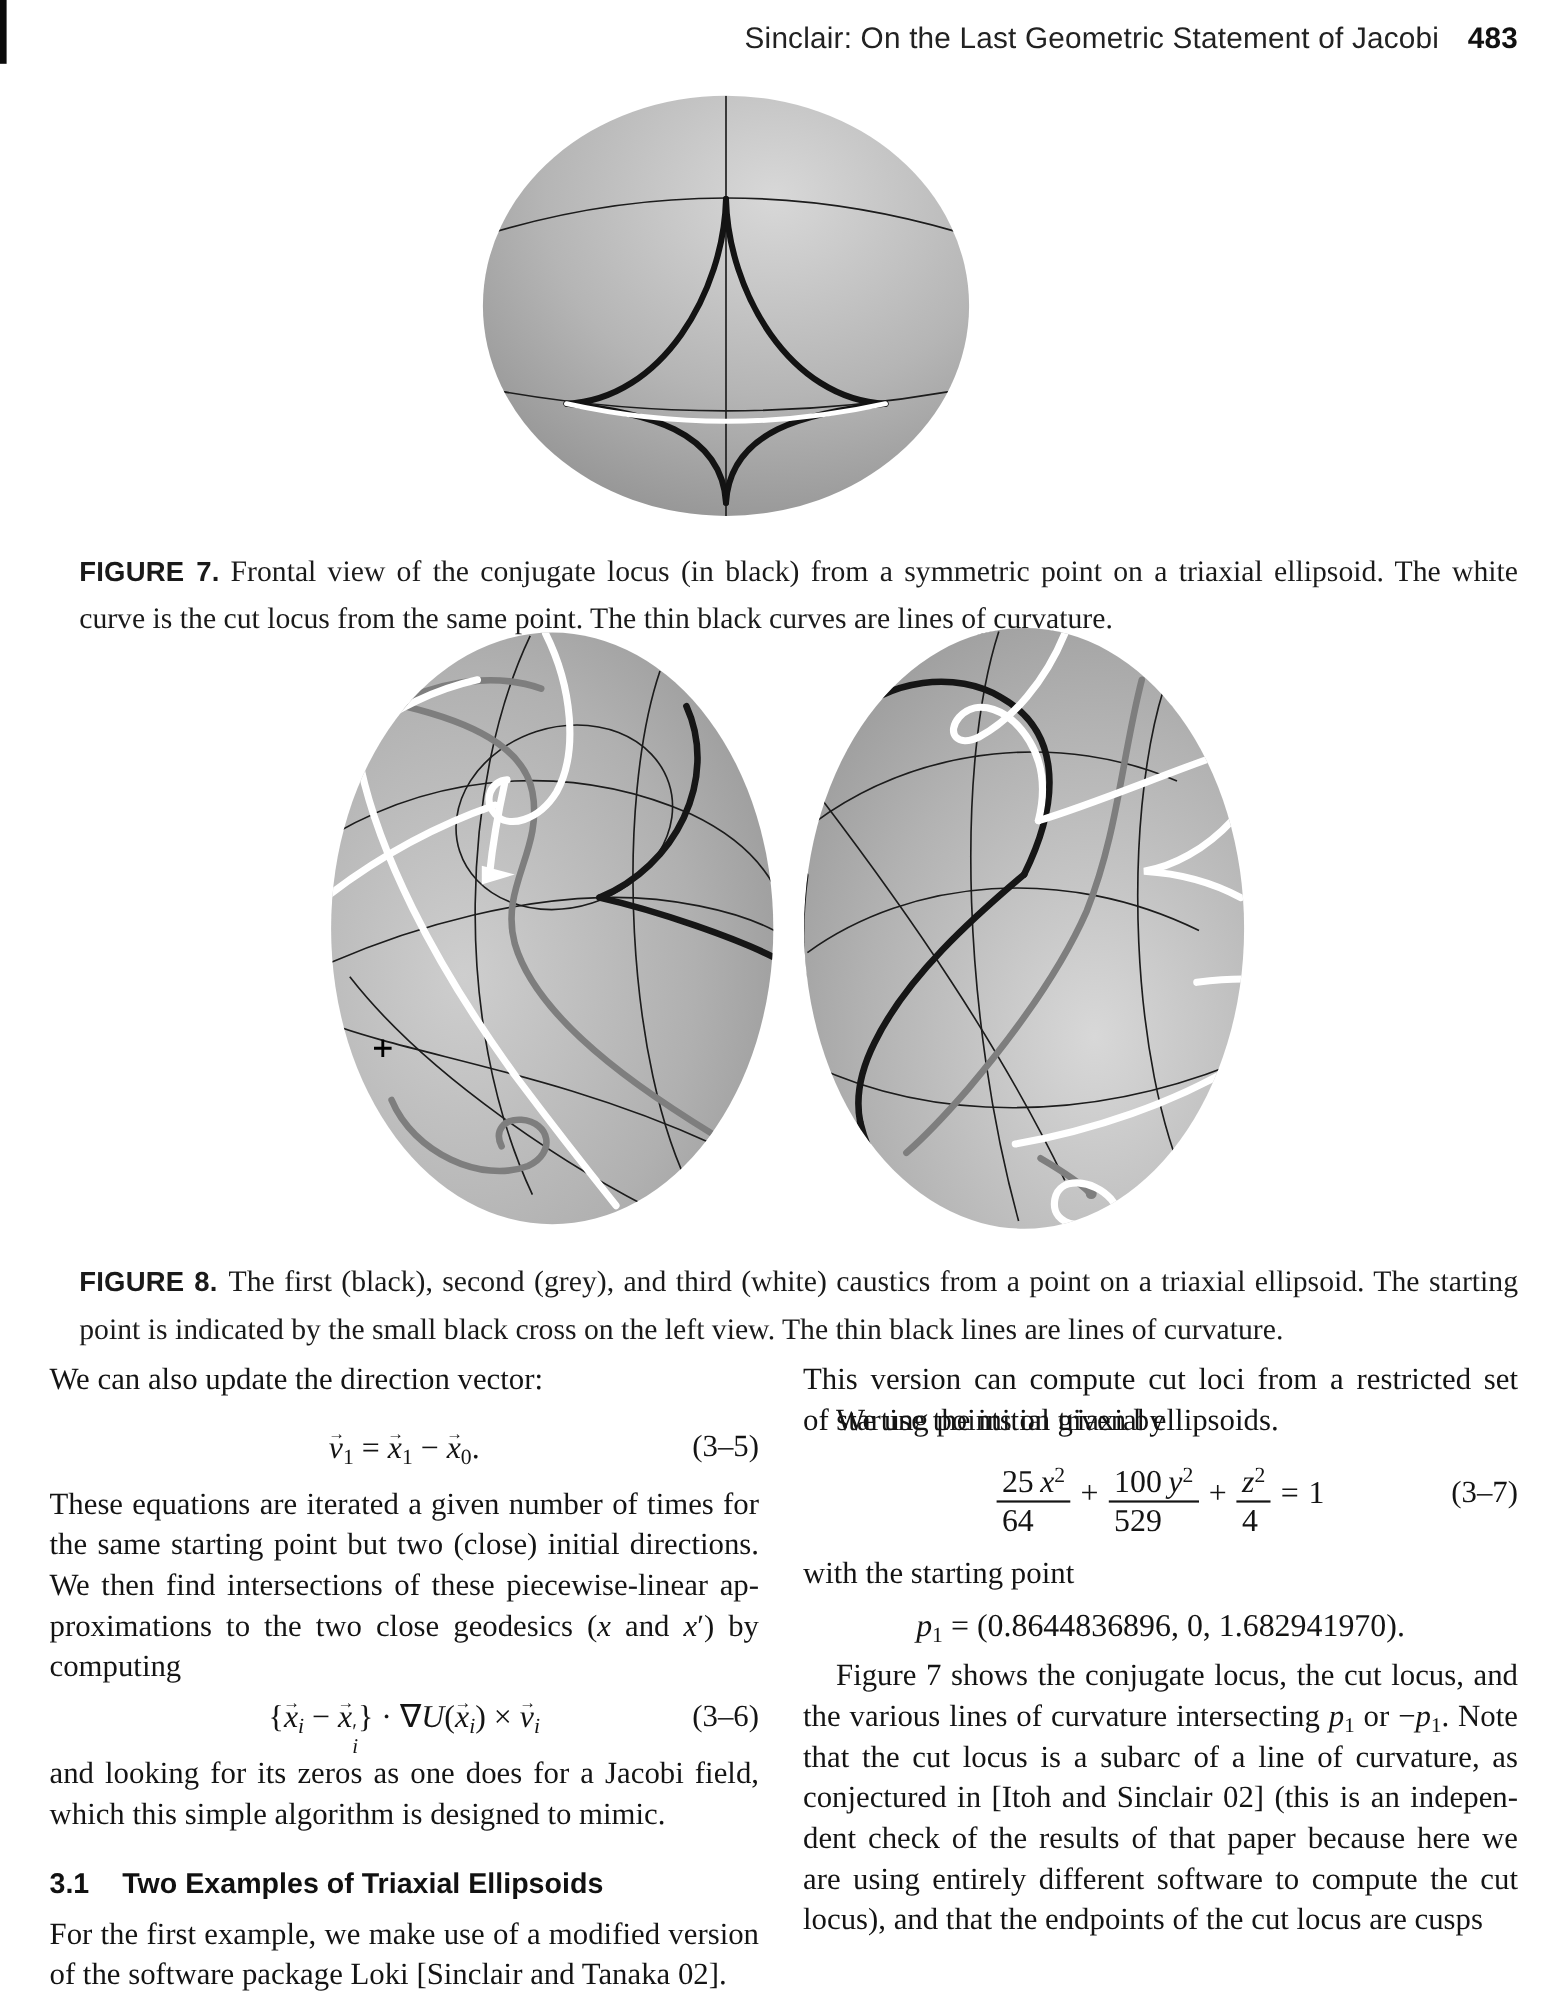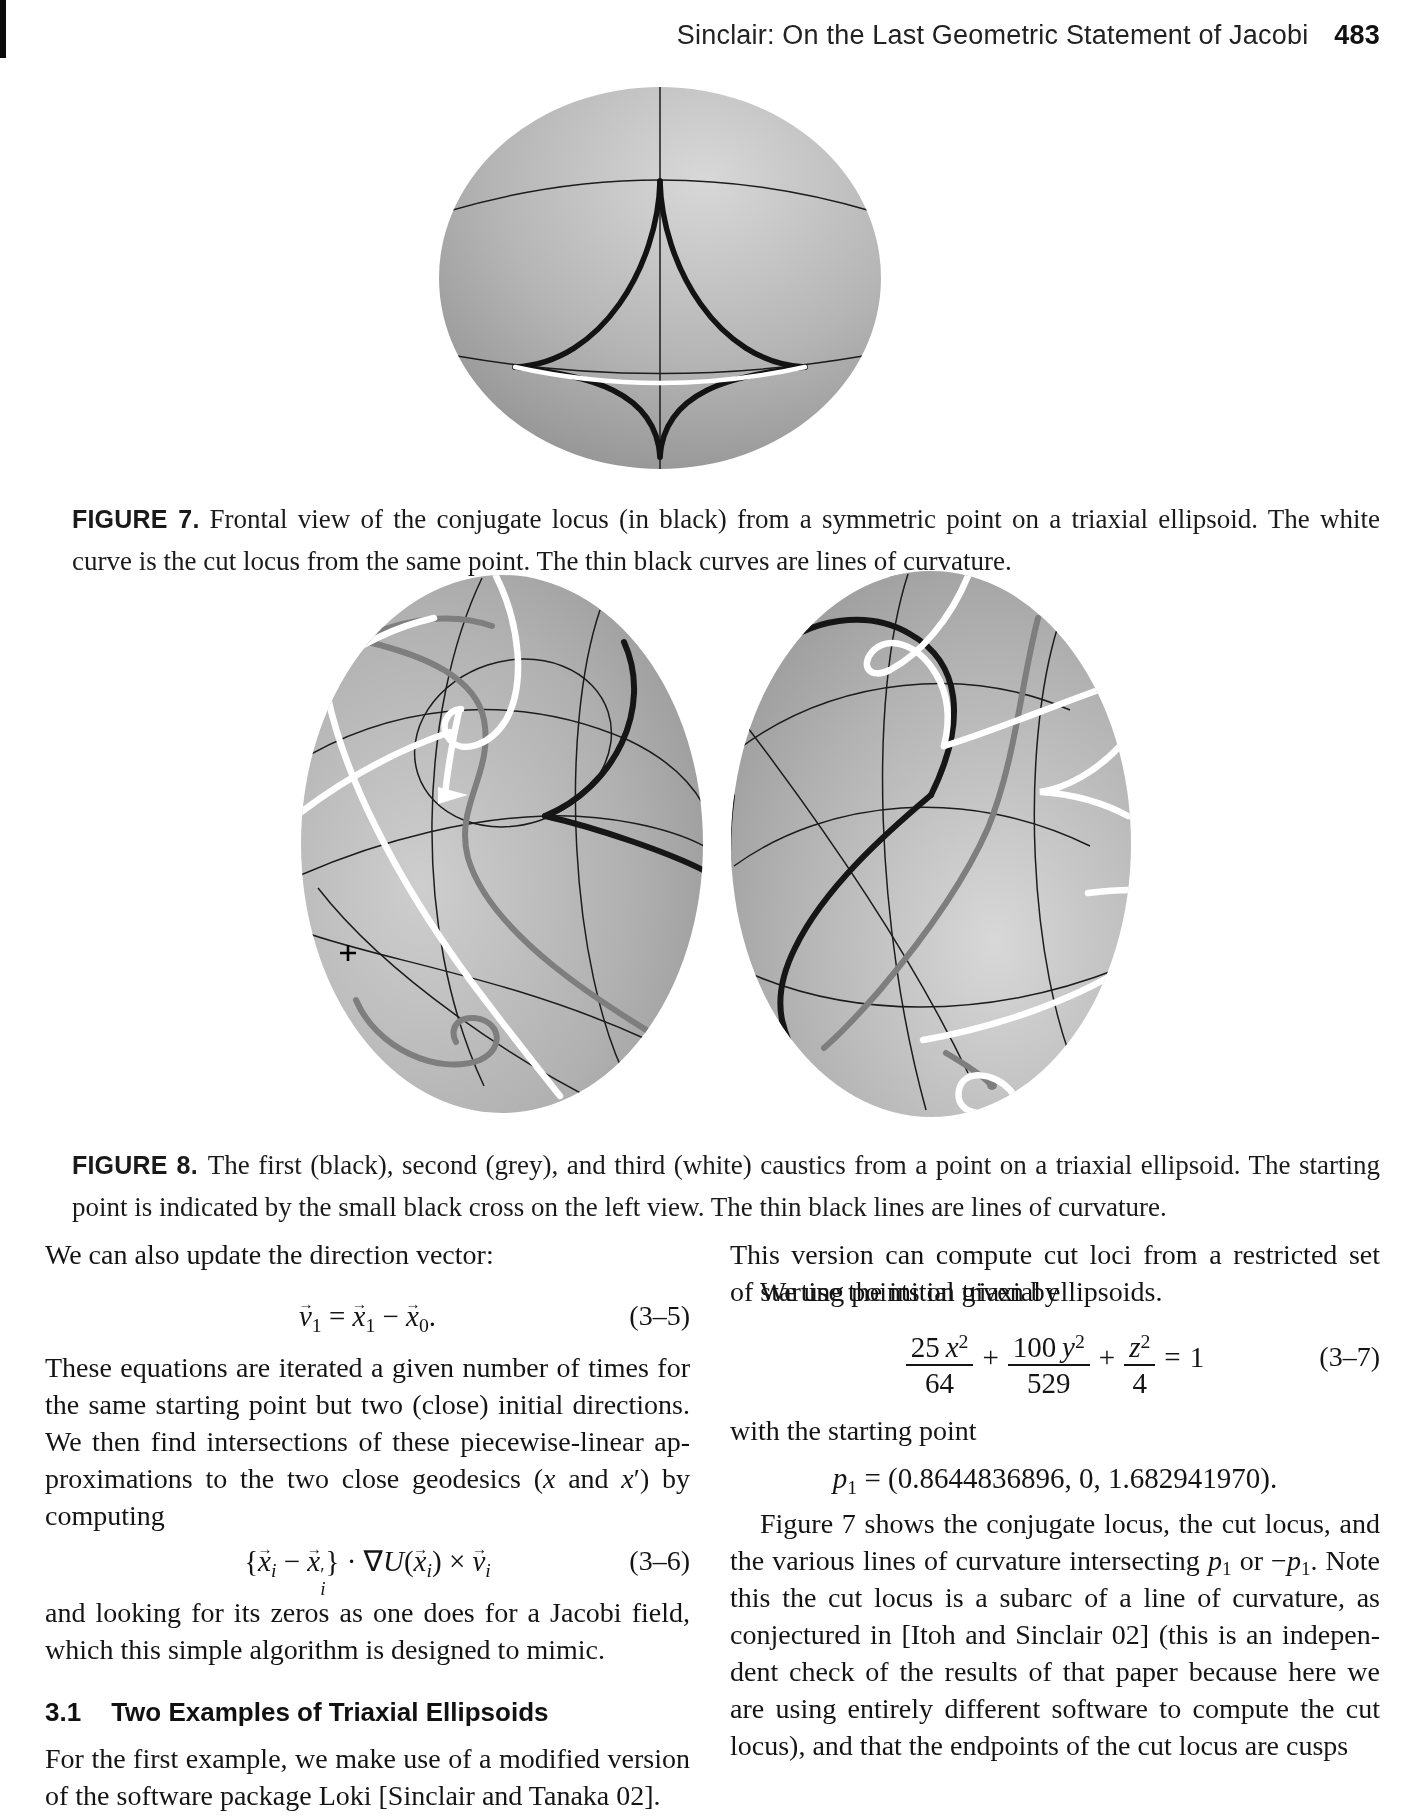--- a/index.html
+++ b/index.html
@@ -52,21 +52,21 @@
   .eqno{position:absolute;right:0;top:50%;transform:translateY(-50%);font-size:28px;font-style:normal;}
   .eqbody{font-style:normal;}
   .eqbody i{font-family:"Liberation Serif",serif;}
   sub{font-size:68%;vertical-align:-0.28em;line-height:0;}
   sup{font-size:68%;vertical-align:0.45em;line-height:0;}
   .vec{position:relative;display:inline-block;font-style:italic;}
   .vec::after{content:"\2192";position:absolute;left:50%;transform:translateX(-46%);
               top:-0.78em;font-size:0.52em;font-style:normal;}
   .ss{display:inline-flex;flex-direction:column;align-items:flex-start;vertical-align:-0.5em;
       font-size:66%;line-height:0.78;}
-  .frac{display:inline-block;text-align:center;vertical-align:-0.9em;line-height:1.05;}
+  .frac{display:inline-block;text-align:left;vertical-align:-0.9em;line-height:1.05;}
   .frac .fn{display:block;padding:0 5px 2px 5px;border-bottom:2px solid #141414;}
   .frac .fd{display:block;padding:2px 5px 0 5px;}
   .op{padding:0 9px;}
 
   
   .sechead{margin-top:26px;height:36px;line-height:36px;font-family:"Liberation Sans",sans-serif;
            font-weight:bold;font-size:26px;color:#111;white-space:nowrap;}
   .sechead .num{margin-right:30px;}
   .spacer2{margin-top:10px;}
 </style>
@@ -260,20 +260,20 @@
 
     <div class="oneline" style="margin-top:16px">with the starting point</div>
 
     <div class="eqrow eqp1">
       <span class="eqbody"><i>p</i><sub>1</sub> = (0.8644836896, 0, 1.682941970).</span>
     </div>
 
     <div class="indent-first" style="margin-top:8px">
         <div class="ln">Figure 7 shows the conjugate locus, the cut locus, and</div>
         <div class="ln">the various lines of curvature intersecting <i>p</i><sub>1</sub> or −<i>p</i><sub>1</sub>. Note</div>
-        <div class="ln">this the cut locus is a subarc of a line of curvature, as</div>
+        <div class="ln">that the cut locus is a subarc of a line of curvature, as</div>
         <div class="ln">conjectured in [Itoh and Sinclair 02] (this is an indepen-</div>
         <div class="ln">dent check of the results of that paper because here we</div>
         <div class="ln">are using entirely different software to compute the cut</div>
         <div class="ln">locus), and that the endpoints of the cut locus are cusps</div>
       </div>
   </div>
 </div>
 
 </body></html>

